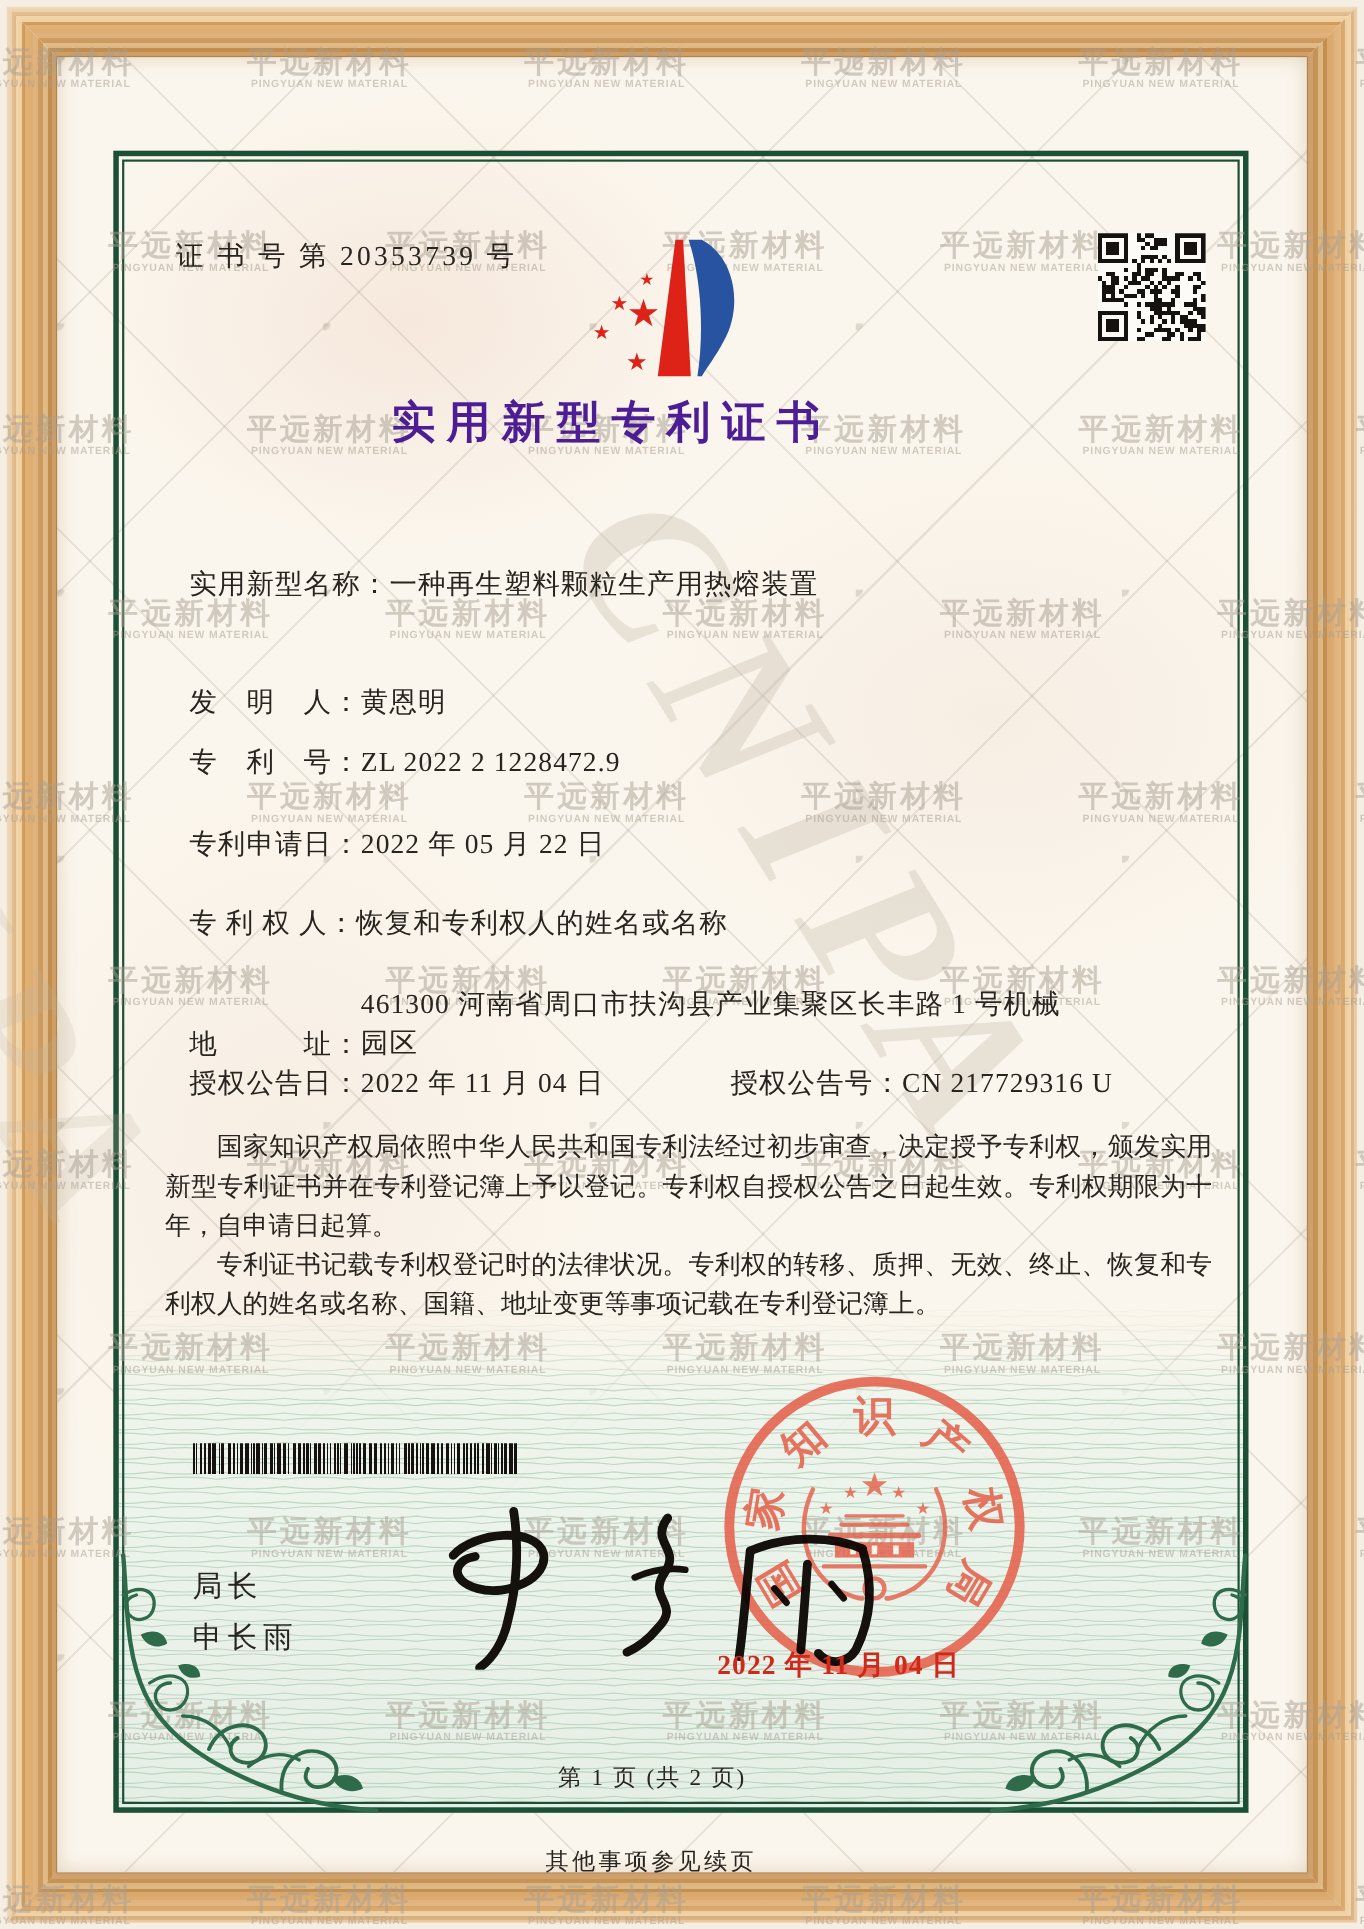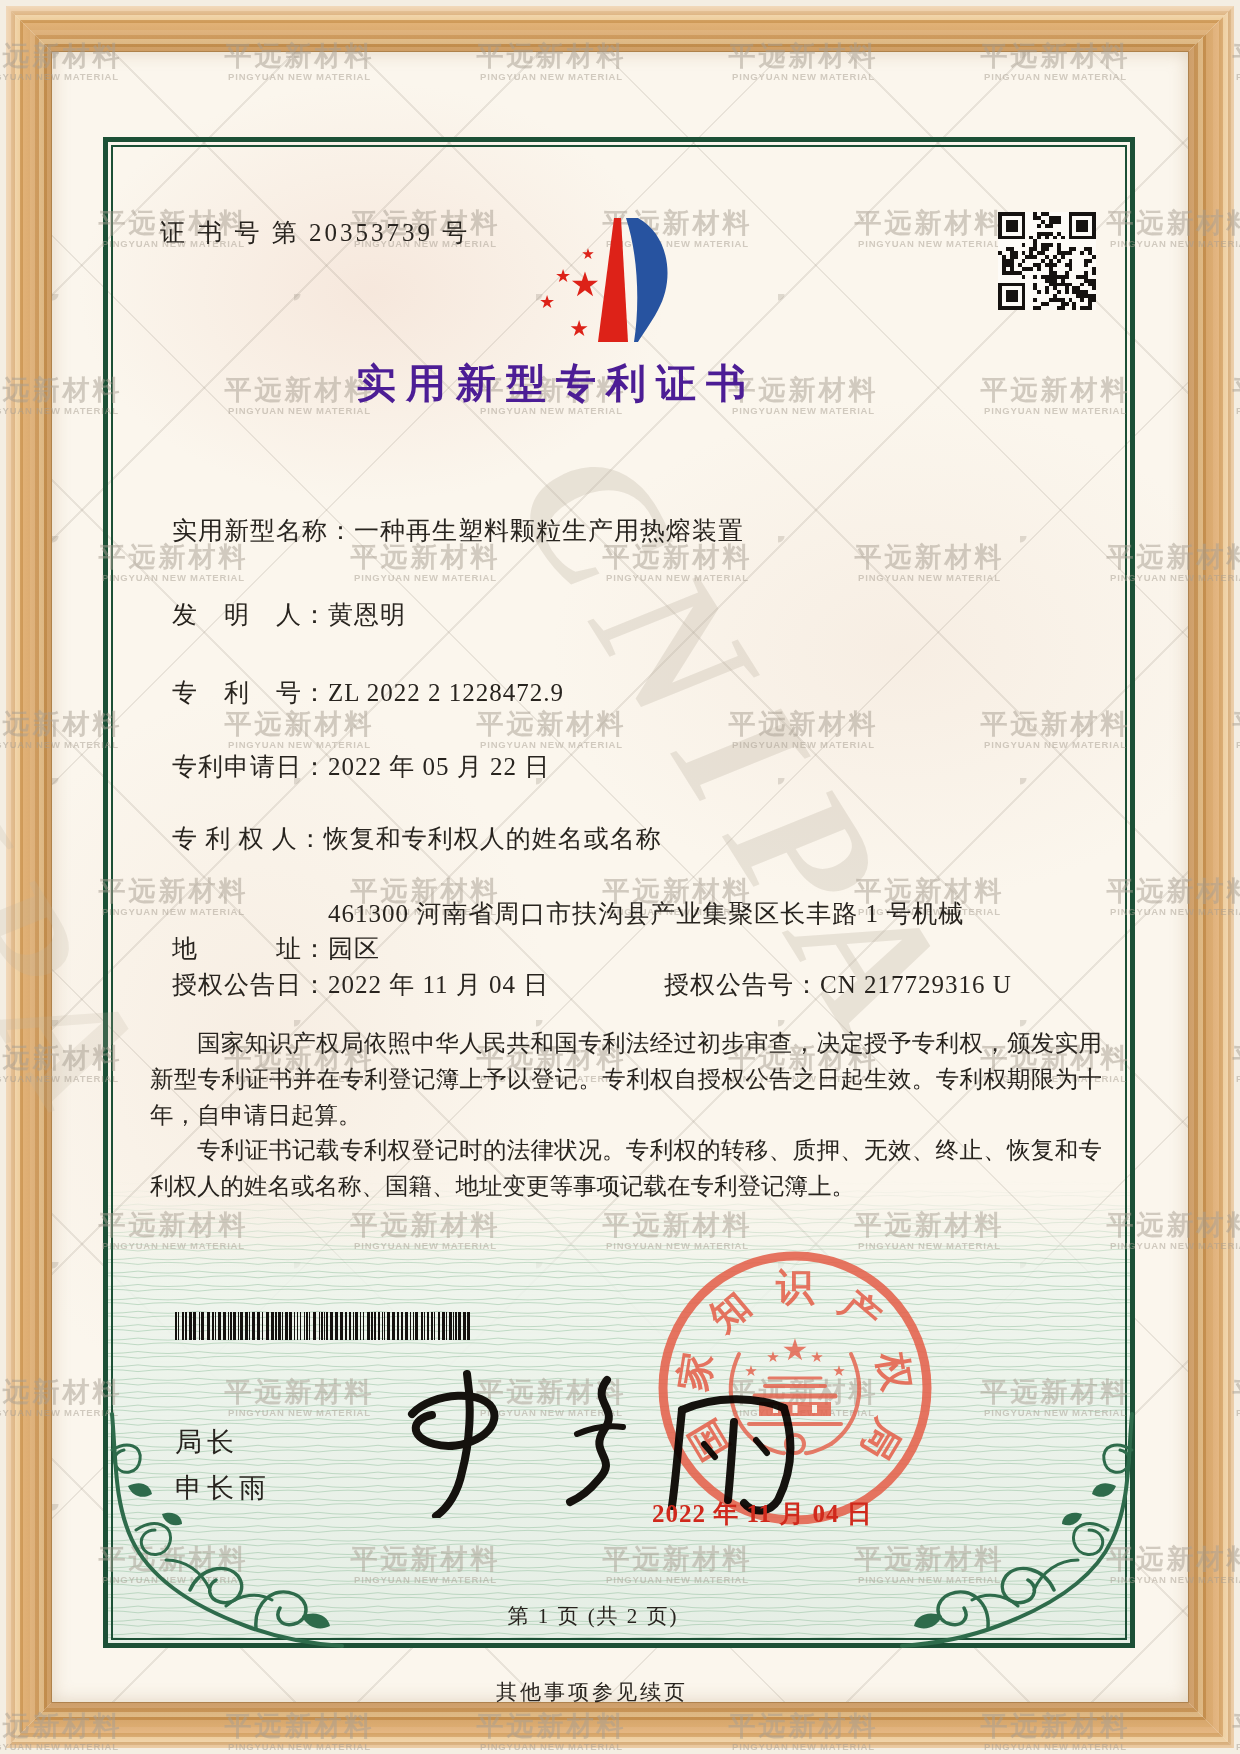--- a/index.html
+++ b/index.html
@@ -58,21 +58,21 @@
   .wm-big.two{left:-140px;top:520px;font-size:170px;color:rgba(188,178,162,.20);}
   
   .content{position:absolute;inset:0;z-index:4;}
   .abs{position:absolute;}
   .certno{left:160px;top:216px;font-size:25px;letter-spacing:3px;}
   .logo{left:478px;top:192px;}
   .qr{left:998px;top:212px;}
   .title{left:556px;top:356px;transform:translateX(-50%);font-size:40px;font-weight:bold;
      letter-spacing:10px;white-space:nowrap;color:#4c1d95;}
   .field{left:172px;font-size:25px;letter-spacing:1px;white-space:nowrap;}
-  .f-name{top:514px;} .f-inv{top:598px;} .f-pno{top:676px;} .f-fil{top:750px;}
+  .f-name{top:514px;} .f-inv{top:621px;} .f-pno{top:676px;} .f-fil{top:750px;}
   .f-pat{top:822px;} .f-gd{top:968px;} .f-gn{left:640px;top:968px;margin-left:24px;}
   .f-addr{top:896px;display:flex;white-space:normal;}
   .f-addr .lab{white-space:pre;flex:0 0 auto;margin-top:36px;}
   .f-addr .val{width:660px;line-height:35px;}
   .paras{left:150px;top:1026px;width:952px;font-size:23.5px;line-height:35.8px;text-align:justify;}
   .para{text-indent:2em;}
   .barcode{left:175px;top:1312px;}
   .sig-title{left:175px;top:1424px;font-size:27px;letter-spacing:5px;}
   .sig-name{left:175px;top:1470px;font-size:27px;letter-spacing:5px;}
   .signature{left:352px;top:1366px;}

